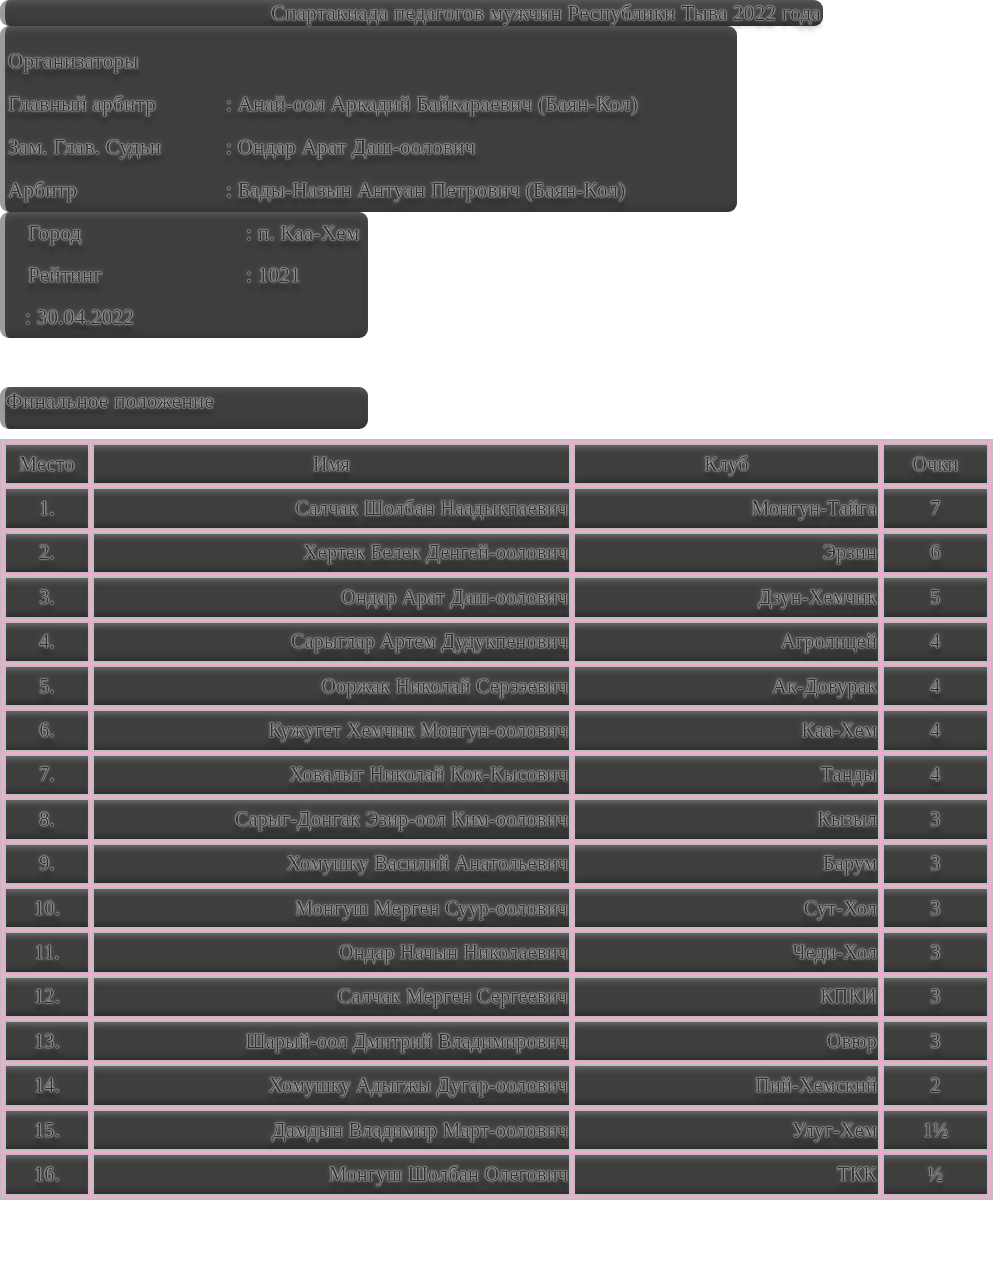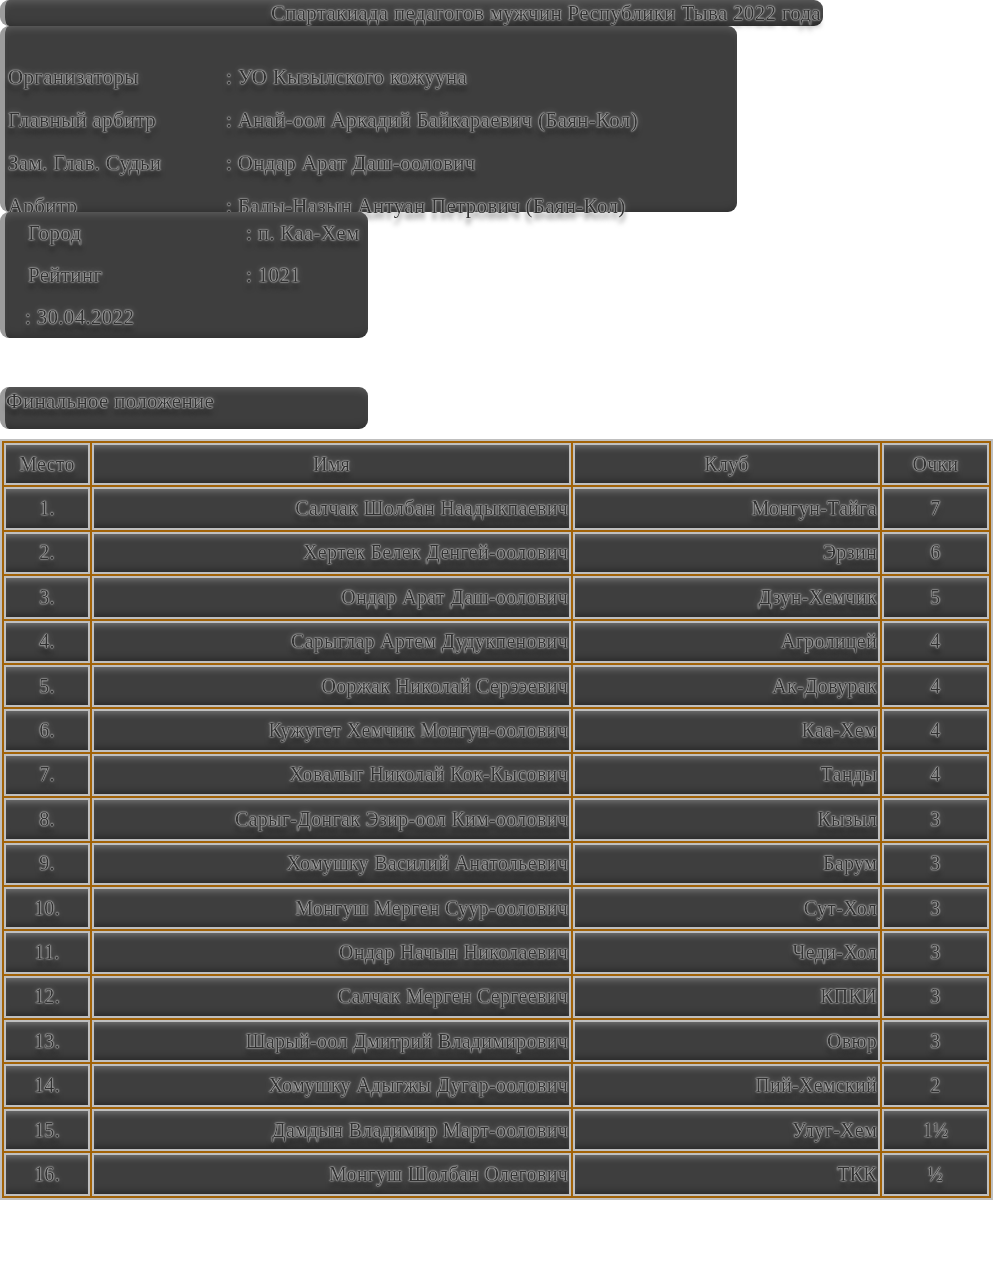--- a/index.html
+++ b/index.html
@@ -40,21 +40,21 @@
     top: 0; left: 0;
     width: 823px; height: 26px;
     line-height: 26px;
     text-align: right;
     padding-right: 2px;
   }
 
   #info-wide {
     top: 26px; left: 0;
     width: 737px; height: 186px;
-    padding-top: 30px;
+    padding-top: 14px;
   }
 
   #info-narrow {
     top: 212px; left: 0;
     width: 368px; height: 126px;
   }
 
   #final-block {
     top: 387px; left: 0;
     width: 368px; height: 42px;
@@ -68,21 +68,21 @@
   .info-value { flex: 1 1 auto; }
 
   
   #standings {
     position: absolute;
     top: 439px; left: 0;
     width: 993px;
     table-layout: fixed;
     border-collapse: separate;
     border-spacing: 2px;
-    background: #a16207;
+    background: #f9a8d4;
     border: 2px solid #bfbfbf;
   }
   #standings th, #standings td {
     box-sizing: border-box;
     border: 2px solid #bfbfbf;
     background: #3e3e3e;
     height: 42.4px;
     font-size: 20px;
     font-weight: normal;
     overflow: hidden;
@@ -101,21 +101,20 @@
 <body>
 
 <div class="hblock" id="title-block">
   <span class="emb">Спартакиада педагогов мужчин Республики Тыва 2022 года</span>
 </div>
 
 <div class="hblock" id="info-wide">
 
     <div class="info-row">
       <span class="info-label emb">Организаторы</span>
-      <span class="info-value emb">: УО Кызылского кожууна</span>
     </div>
 
     <div class="info-row">
       <span class="info-label emb">Главный арбитр</span>
       <span class="info-value emb">: Анай-оол Аркадий Байкараевич (Баян-Кол)</span>
     </div>
 
     <div class="info-row">
       <span class="info-label emb">Зам. Глав. Судьи</span>
       <span class="info-value emb">: Ондар Арат Даш-оолович</span>

